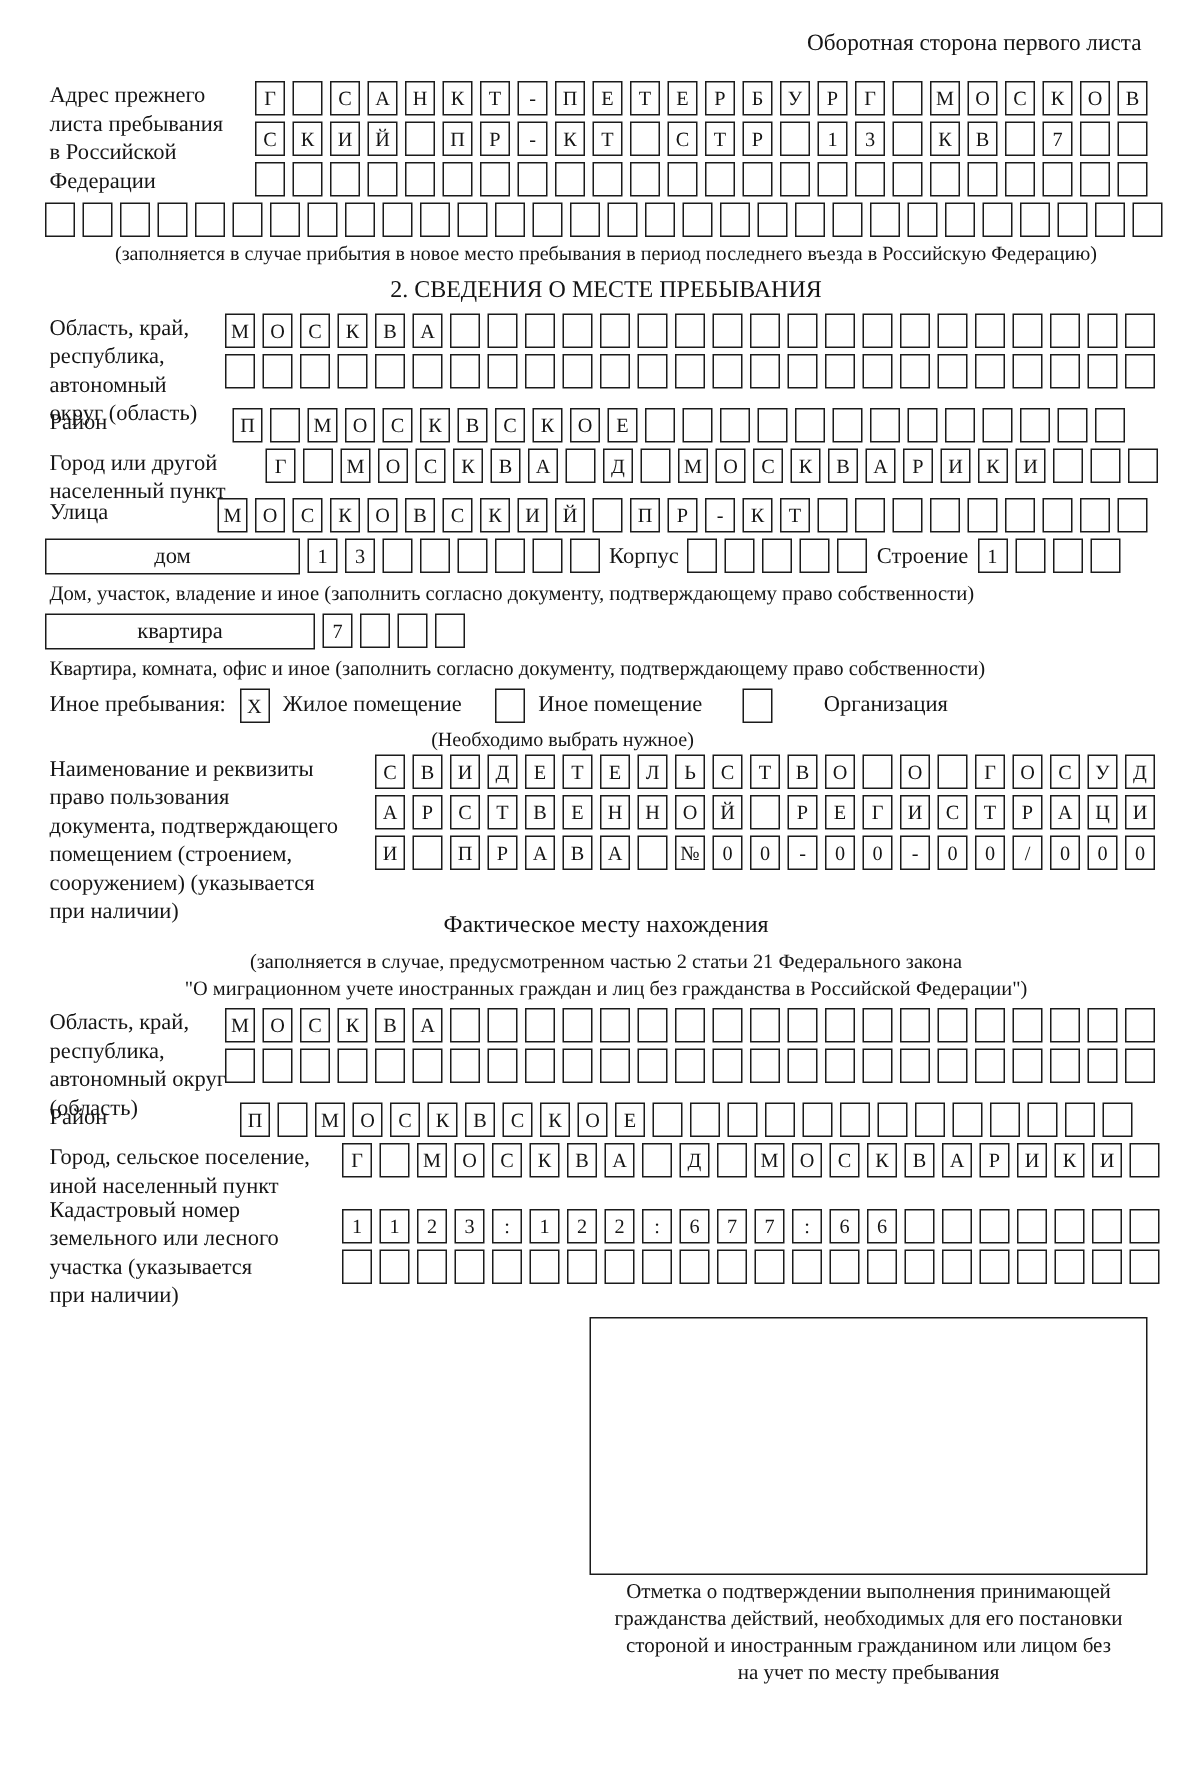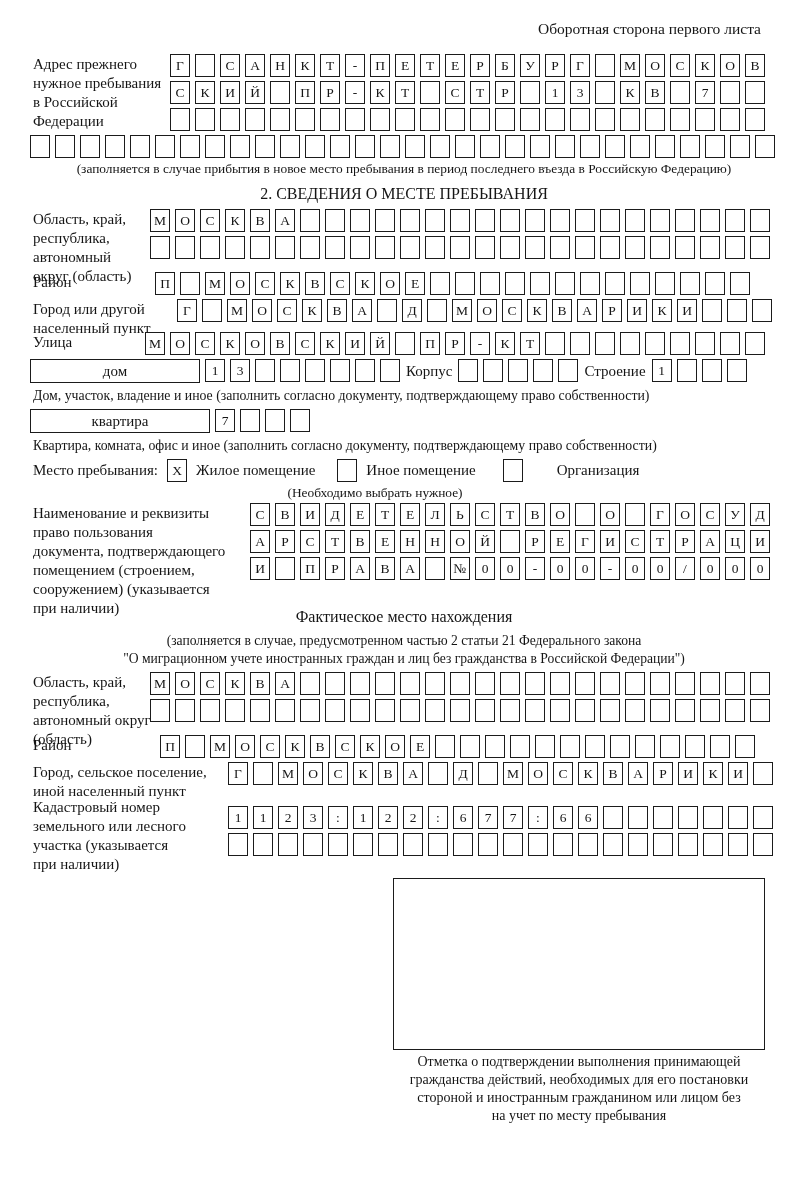--- a/index.html
+++ b/index.html
@@ -35,21 +35,21 @@
 </head>
 <body>
 
 <div class="page">
 
   <div class="hdr">Оборотная сторона первого листа</div>
 
   <div class="frow" style="margin-top:16px">
     <div class="flabel" style="width:137px">
       <div>Адрес прежнего</div>
-      <div>нужное пребывания</div>
+      <div>листа пребывания</div>
       <div>в Российской</div>
       <div>Федерации</div>
     </div>
     <div class="boxcol">
       <div class="boxrow">
           <span class="cell">Г</span>
           <span class="cell"></span>
           <span class="cell">С</span>
           <span class="cell">А</span>
           <span class="cell">Н</span>
@@ -357,21 +357,21 @@
     <div class="boxrow">
         <span class="cell">7</span>
         <span class="cell"></span>
         <span class="cell"></span>
         <span class="cell"></span>
       </div>
   </div>
   <div class="caption">Квартира, комната, офис и иное (заполнить согласно документу, подтверждающему право собственности)</div>
 
   <div class="mesto-row">
-    <span>Место пребывания:</span>
+    <span>Иное пребывания:</span>
     <span class="cell" style="margin-left:9px">X</span>
     <span class="opt-label">Жилое помещение</span>
     <span class="cell" style="margin-left:22px"></span>
     <span class="opt-label">Иное помещение</span>
     <span class="cell" style="margin-left:27px"></span>
     <span class="opt-label" style="margin-left:34px">Организация</span>
   </div>
   <div class="sel-note">(Необходимо выбрать нужное)</div>
 
   <div class="frow">
@@ -449,21 +449,21 @@
           <span class="cell">0</span>
           <span class="cell">0</span>
           <span class="cell">/</span>
           <span class="cell">0</span>
           <span class="cell">0</span>
           <span class="cell">0</span>
         </div>
     </div>
   </div>
 
-  <div class="sect-title" style="margin-top:-14px">Фактическое место нахождения</div>
+  <div class="sect-title" style="margin-top:-14px">Фактическое месту нахождения</div>
   <div class="fact-note">(заполняется в случае, предусмотренном частью 2 статьи 21 Федерального закона</div>
   <div class="fact-note" style="margin-bottom:4px">"О миграционном учете иностранных граждан и лиц без гражданства в Российской Федерации")</div>
 
   <div class="frow">
     <div class="flabel" style="width:117px">
       <div>Область, край,</div>
       <div>республика,</div>
       <div>автономный округ</div>
       <div>(область)</div>
     </div>

